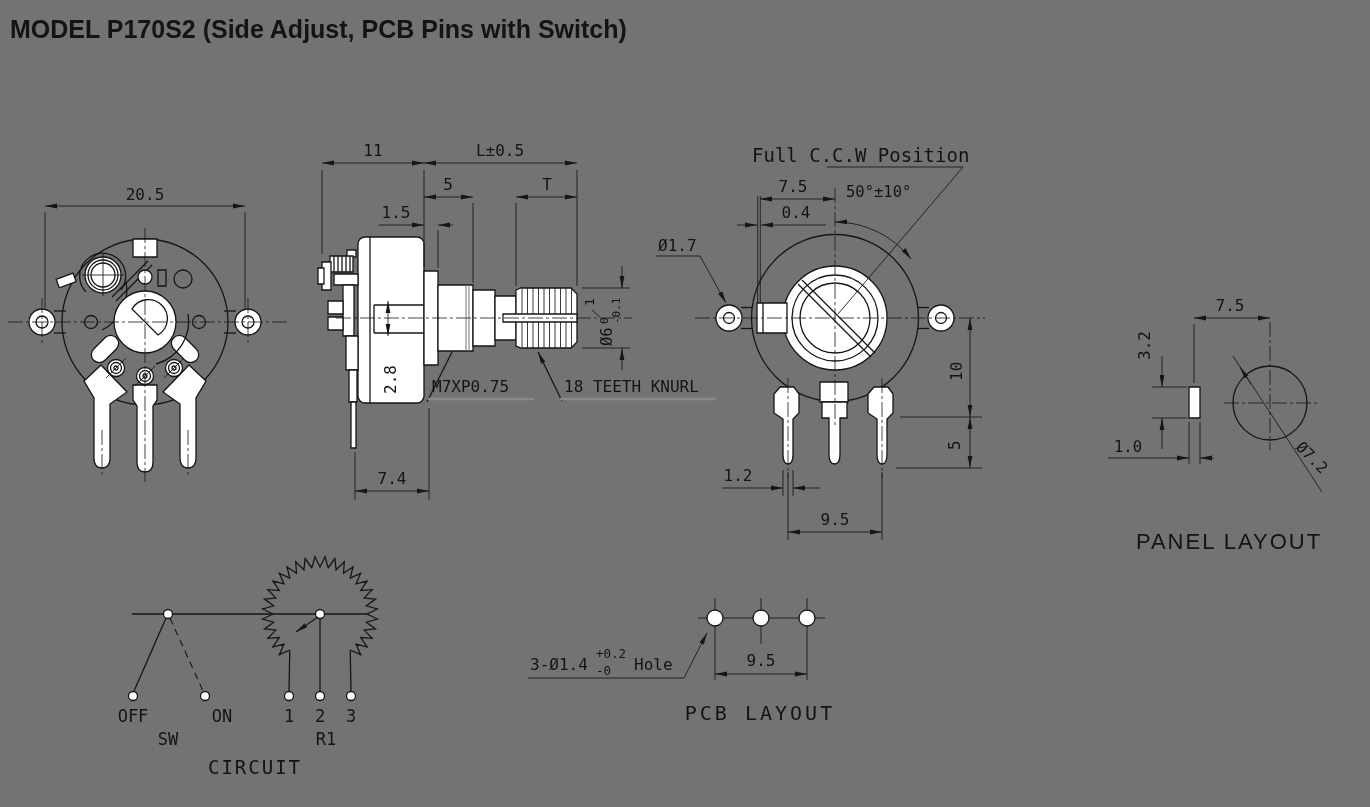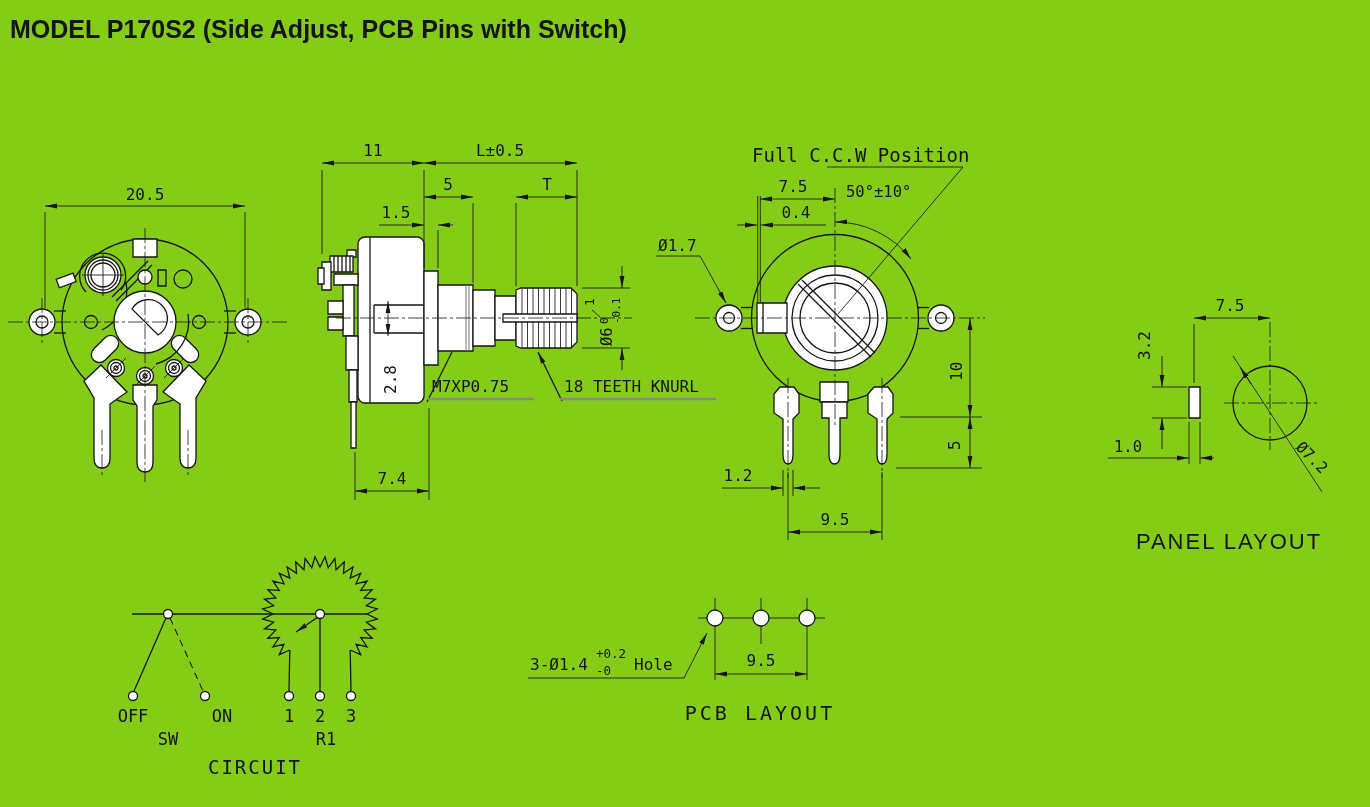--- a/index.html
+++ b/index.html
@@ -1,16 +1,16 @@
 <!DOCTYPE html>
 <html><head>
 <meta charset="utf-8">
 <style>
   html,body{margin:0;padding:0;background:#fff;}
-  #page{position:relative;width:1370px;height:807px;background:#84cc16;overflow:hidden;}
+  #page{position:relative;width:1370px;height:807px;background:#737373;overflow:hidden;}
   svg{position:absolute;left:0;top:0;}
   svg *{vector-effect:non-scaling-stroke;}
   .ln{stroke:#161616;stroke-width:1.3;fill:none;}
   .lnf{stroke:#161616;stroke-width:1.3;fill:#ffffff;}
   .thin{stroke:#161616;stroke-width:0.85;fill:none;}
   .cl{stroke:#161616;stroke-width:0.8;fill:none;stroke-dasharray:15 3 3 3;}
   .dash{stroke:#161616;stroke-width:1.1;fill:none;stroke-dasharray:7 5;}
   .gray{stroke:#8a8a8a;stroke-width:2.6;fill:none;}
   .thr{stroke:#777;stroke-width:1;fill:none;}
   text{fill:#141414;}

